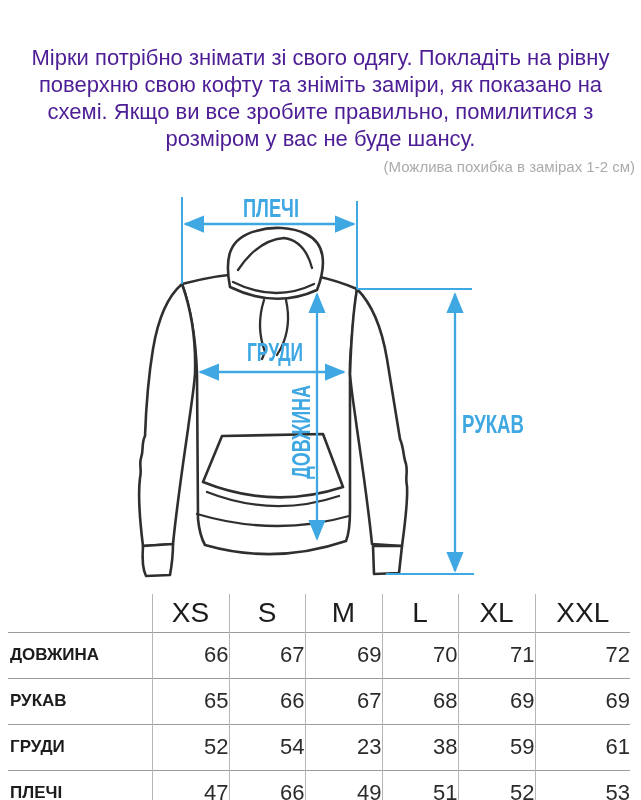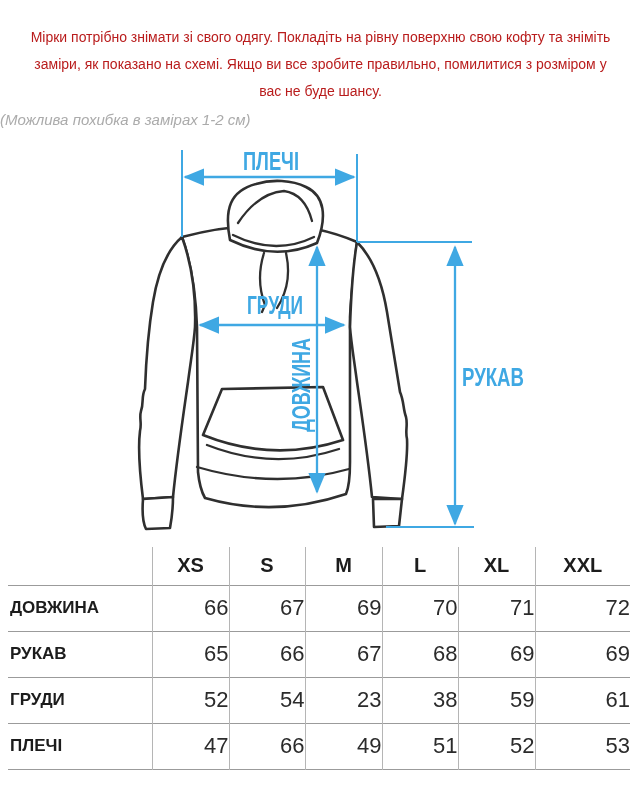--- a/index.html
+++ b/index.html
@@ -10,26 +10,26 @@
     --note_gray:#ABABAB;
     --text:#111111;
   }
   *{box-sizing:border-box}
   html,body{margin:0;padding:0}
   body{
     width:641px;height:800px;background:#ffffff;
     font-family:"Liberation Sans",sans-serif;color:var(--text);
   }
   .intro{
-    max-width:592px;margin:0 auto;padding-top:24px;
-    text-align:center;font-size:14px;line-height:27px;color:#b91c1c;
+    max-width:592px;margin:0 auto;padding-top:44px;
+    text-align:center;font-size:22px;line-height:27px;color:#4c1d95;
   }
   .note{
-    margin:4px 6px 0 0;text-align:left;
-    font-size:15px;line-height:22px;color:var(--note_gray);font-style:italic;
+    margin:4px 6px 0 0;text-align:right;
+    font-size:15px;line-height:22px;color:var(--note_gray);
   }
   .diagram{margin:4px 0 0 0;padding:0}
   .diagram svg{display:block}
 
   
   .garment{fill:#ffffff;stroke:var(--outline);stroke-width:2.6;stroke-linejoin:round;stroke-linecap:round}
   .seam{fill:none;stroke:var(--outline);stroke-width:2.3;stroke-linecap:round}
   .m-line{stroke:var(--accent);stroke-width:2.3;fill:none}
   .m-tick{stroke:var(--accent);stroke-width:2;fill:none}
   .m-head{fill:var(--accent)}
@@ -44,21 +44,21 @@
     width:622px;margin:0 11px 0 8px;
   }
   .size-table th,.size-table td{
     padding:0;vertical-align:middle;
     border-left:1px solid var(--table_line_v);
   }
   .size-table th:first-child,.size-table td:first-child{border-left:none}
   .size-table tr{border-bottom:1px solid var(--table_line_h)}
   .size-table thead tr{height:38px}
   .size-table tbody tr{height:46px}
-  .size-table thead th{font-size:20px;font-weight:bold;text-align:center;color:#1c1c1c}
+  .size-table thead th{font-size:28px;font-weight:normal;text-align:center;color:#1c1c1c}
   .size-table tbody th{font-size:17px;font-weight:bold;text-align:left;padding-left:2px;color:#1c1c1c}
   .size-table tbody td{font-size:22px;font-weight:normal;text-align:right;color:#2b2b2b}
 </style>
 </head>
 <body>
 
 <main>
 
   <p class="intro">Мірки потрібно знімати зі свого одягу. Покладіть на рівну поверхню свою кофту та зніміть заміри, як показано на схемі. Якщо ви все зробите правильно, помилитися з розміром у вас не буде шансу.</p>
   <p class="note">(Можлива похибка в замірах 1-2 см)</p>

